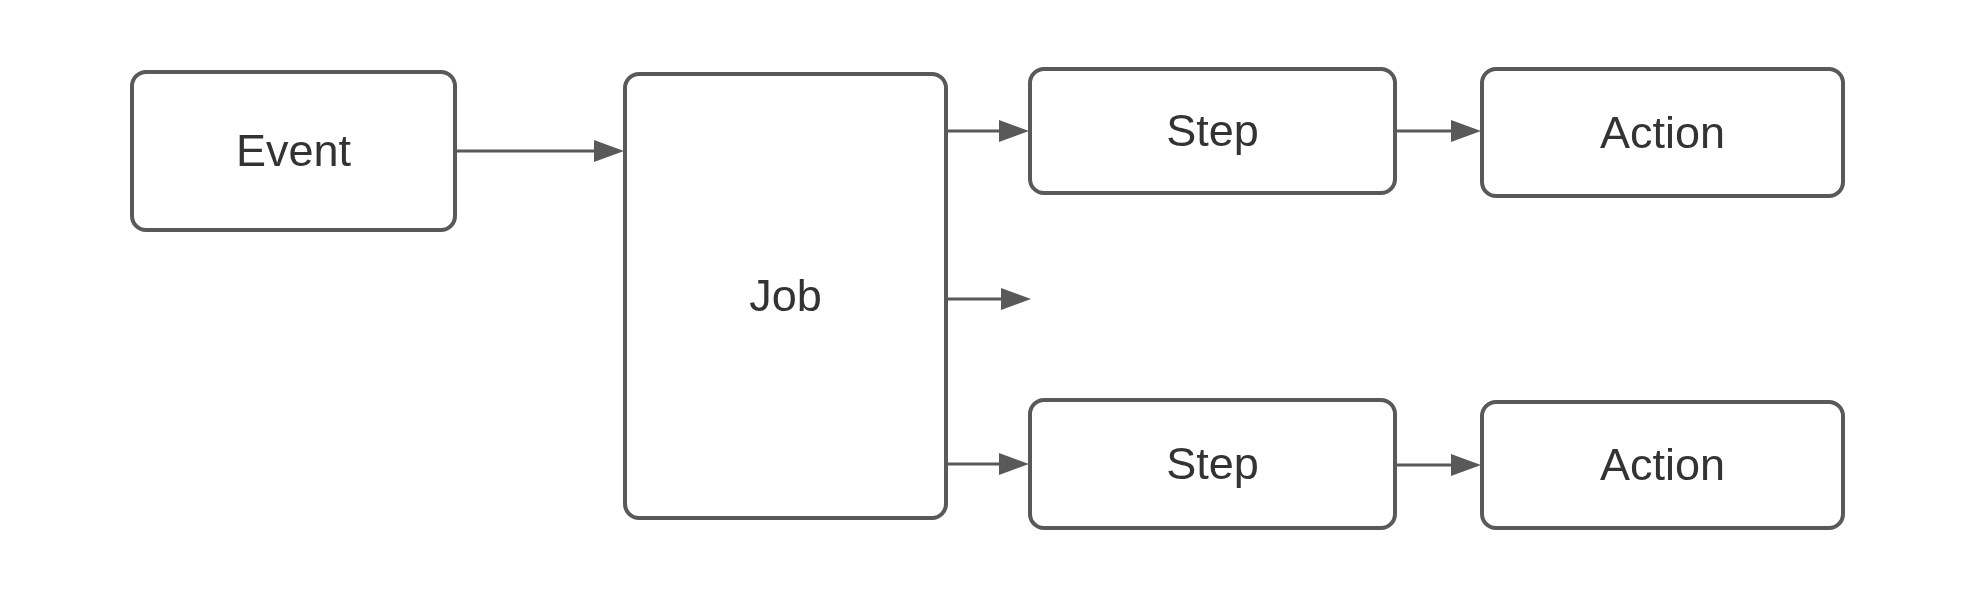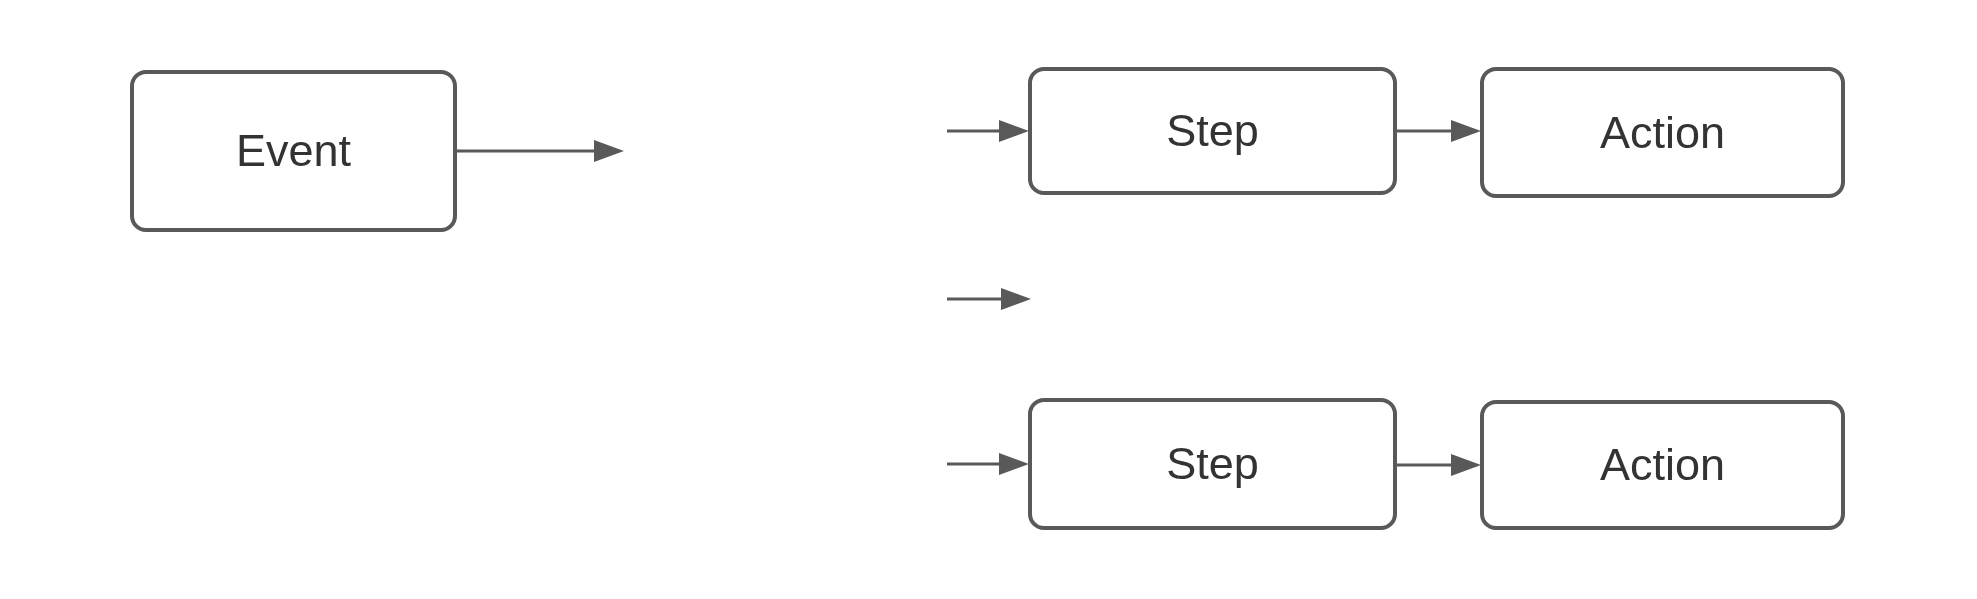--- a/index.html
+++ b/index.html
@@ -78,20 +78,23 @@
       <g>
         <line x1="1396" y1="465" x2="1457" y2="465" stroke="#595959" stroke-width="3"></line>
         <polygon points="1451,454 1481,465 1451,476" fill="#595959"></polygon>
       </g>
     </svg>
 
   <div class="node" id="node-event">
     <span class="node-label">Event</span>
   </div>
 
+  <div class="node" id="node-job">
+    <span class="node-label">Job</span>
+  </div>
 
   <div class="node" id="node-step-top">
     <span class="node-label">Step</span>
   </div>
 
   <div class="node" id="node-action-top">
     <span class="node-label">Action</span>
   </div>
 
 

